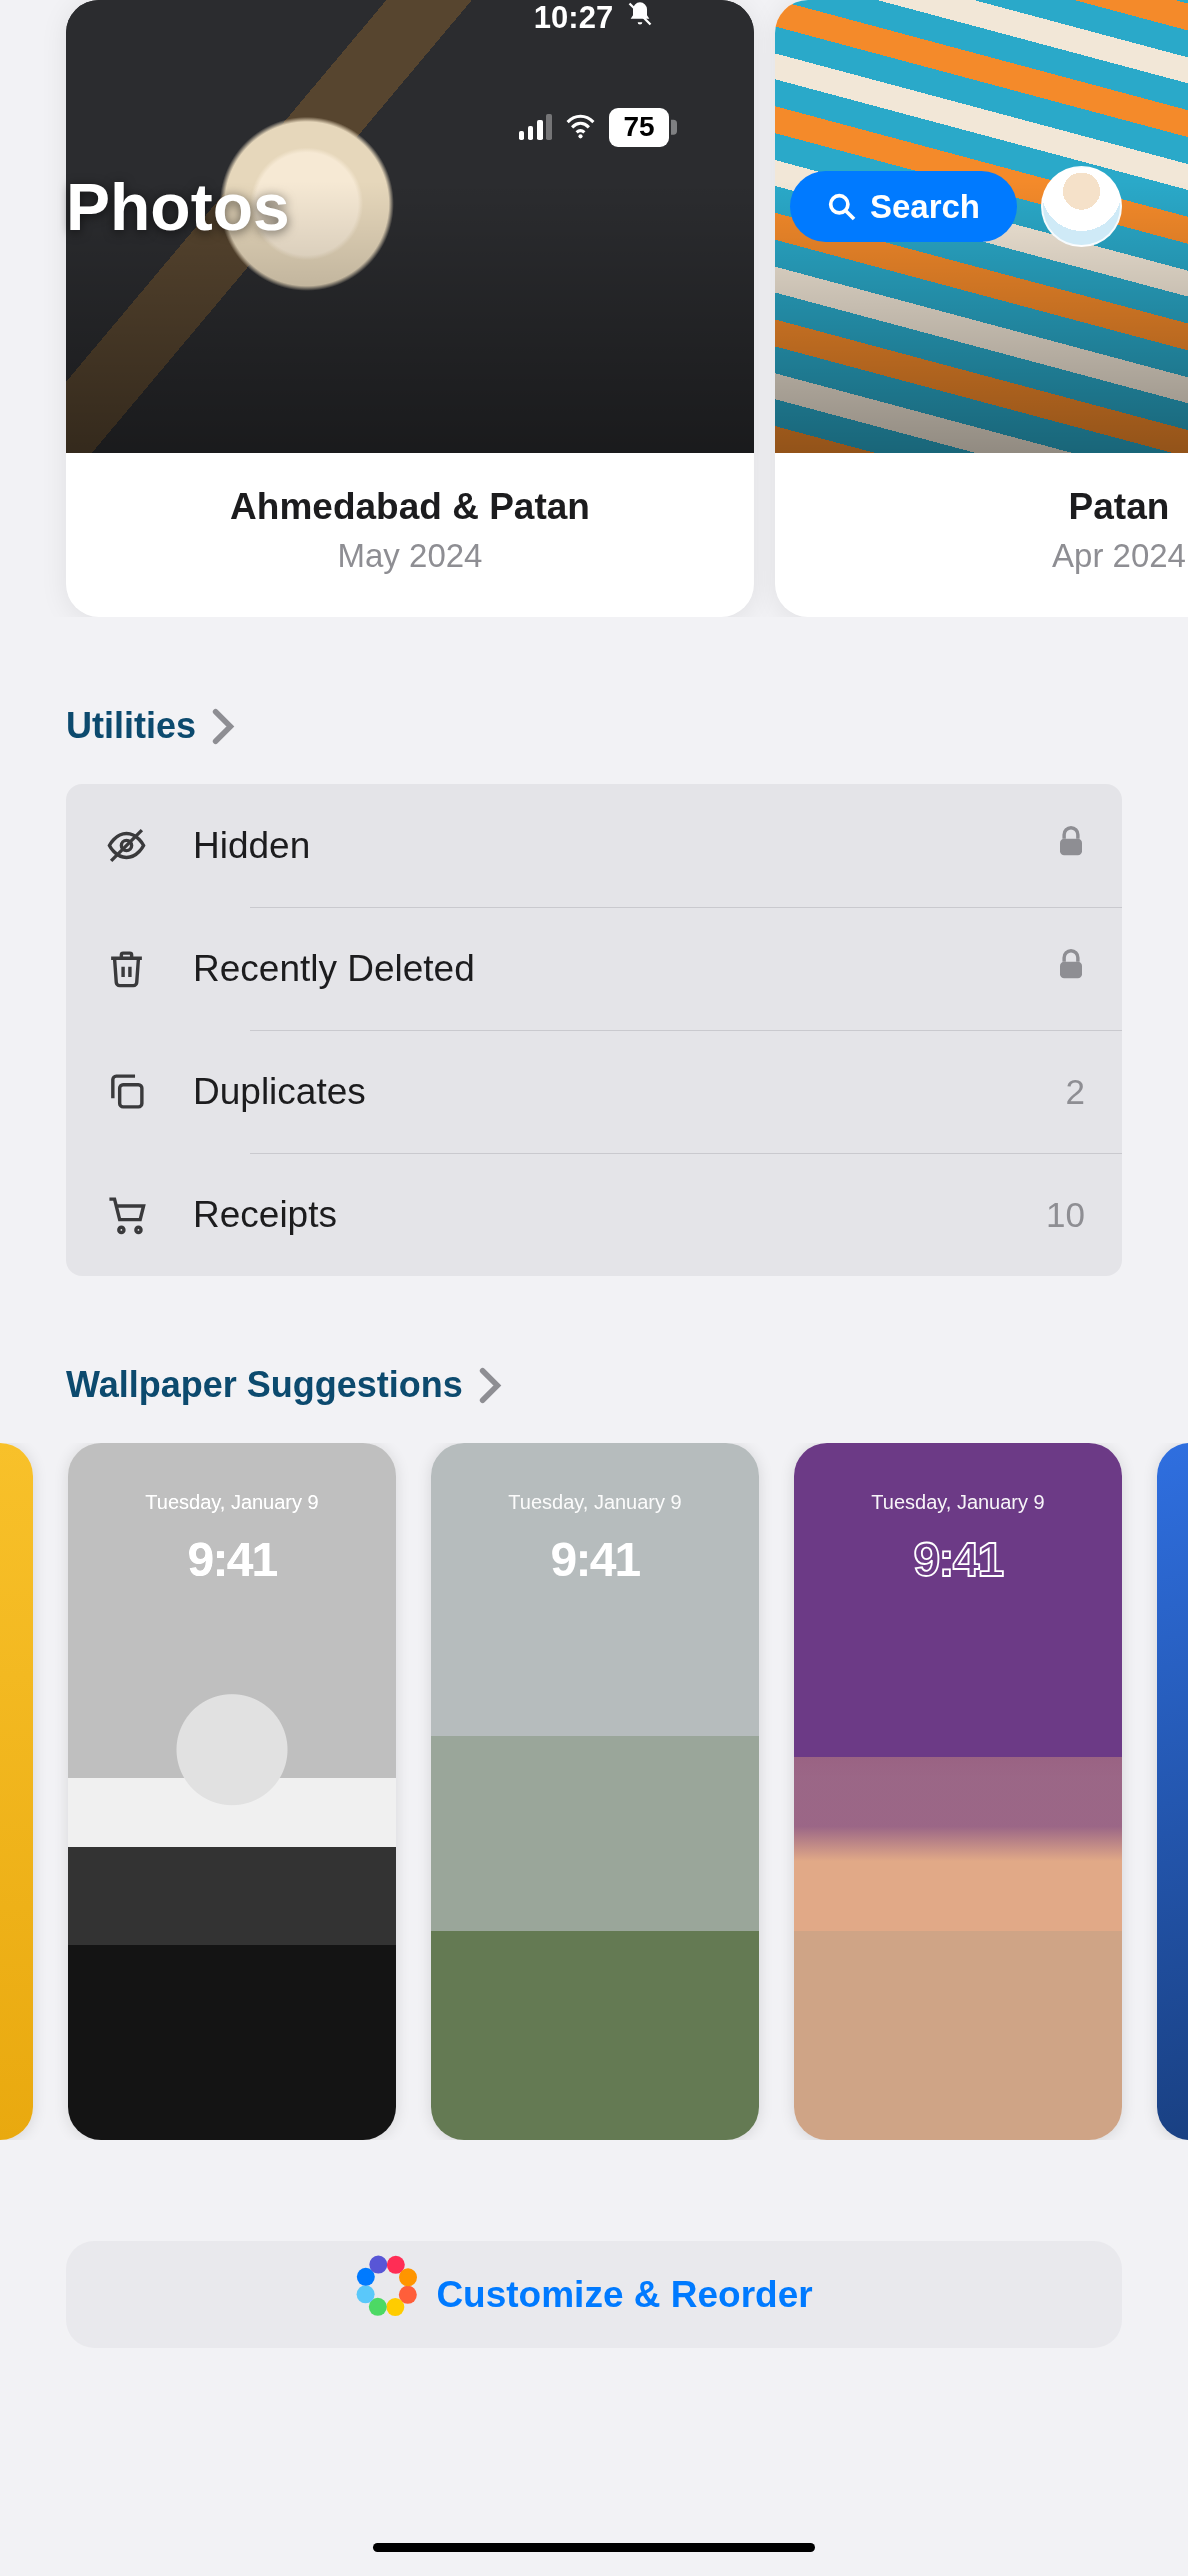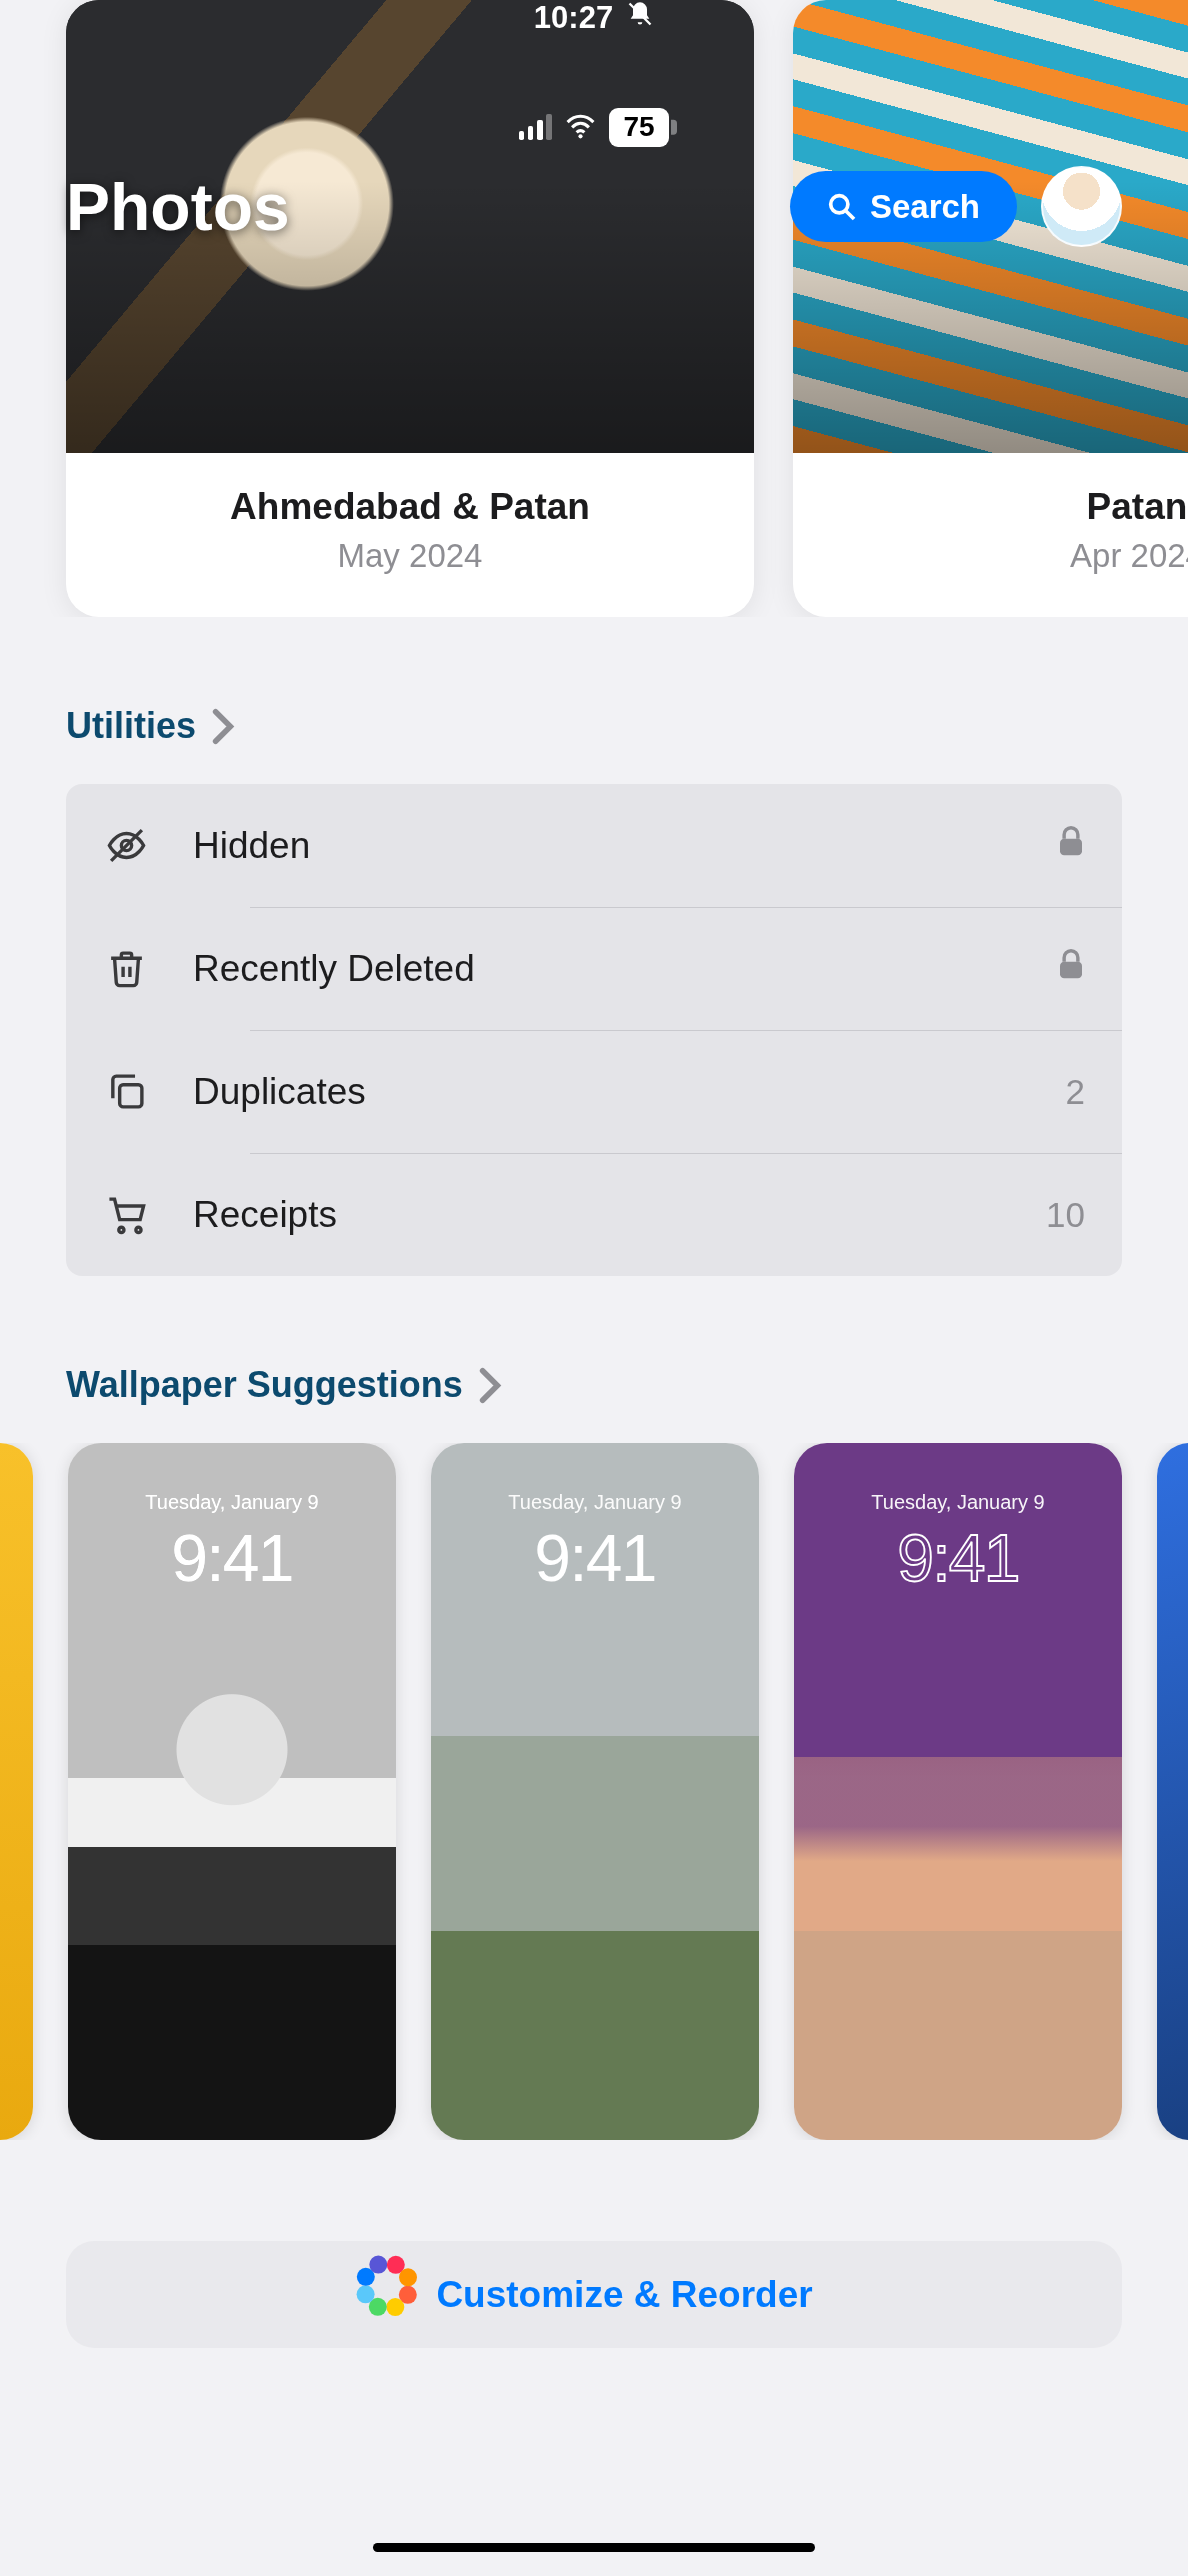--- a/index.html
+++ b/index.html
@@ -64,21 +64,21 @@
   }
   .search-pill svg { width: 29.5px; height: 29.5px; }
   .avatar {
     width: 81px; height: 81px; border-radius: 50%;
     background: radial-gradient(circle at 50% 30%, #f5e1c9 0 28%, #fff 28% 60%, #cfeaf7 60% 100%);
     border: 2.8px solid rgba(255,255,255,.8);
   }
 
   
   .memories-row {
-    display: flex; gap: 39px;
+    display: flex; gap: 21px;
     padding: 0 66px 0 66px; overflow: hidden;
   }
   .memory-card {
     width: 688px; flex: 0 0 688px;
     background: #fff; border-radius: 33px;
     box-shadow: 0 3.7px 28px rgba(0,0,0,.08);
     overflow: hidden;
   }
   .memory-photo { height: 453px; position: relative; }
   .photo-baby1 {
@@ -136,21 +136,21 @@
     display: flex; gap: 35px; padding-left: 0; overflow: hidden;
   }
   .wall-card {
     width: 328px; height: 697px; flex: 0 0 328px;
     border-radius: 33px; position: relative; overflow:hidden;
     color:#fff; box-shadow: 0 1.8px 14.7px rgba(0,0,0,.12);
   }
   .wall-card.partial-left { margin-left: -295px; }
   .wall-label { position:absolute; left:0; right:0; top:48px; text-align:center; }
   .wall-date { font-size: 20px; font-weight:500; opacity:.95; }
-  .wall-time { font-size: 66px; font-weight:400; margin-top:6px; letter-spacing:-1.8px; }
+  .wall-time { font-size: 48px; font-weight:700; margin-top:18px; letter-spacing:-1.8px; }
   .wall-time.outline {
     color: transparent; -webkit-text-stroke: 1.8px #fff;
   }
   .wp-yellow { background: linear-gradient(#f8c12a,#e9a90f); }
   .wp-mosque {
     background:
       radial-gradient(circle at 50% 44%, #d8d8d8 0 55px, transparent 56px),
       linear-gradient(#b9b9b9 0 48%, #e6e6e6 48% 58%, #3a3a3a 58% 72%, #1e1e1e 72% 100%),
       #888;
     filter: grayscale(1) contrast(1.1);

